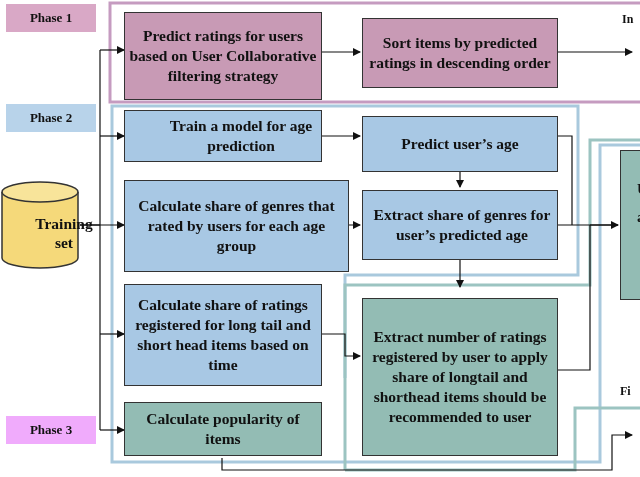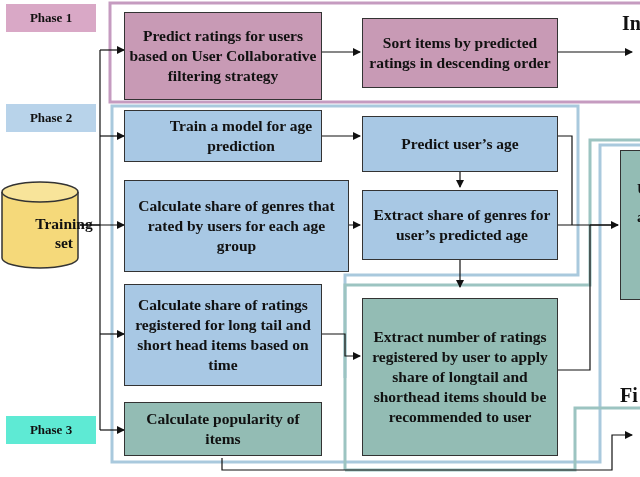--- a/index.html
+++ b/index.html
@@ -7,21 +7,21 @@
          font-family: "Liberation Serif", "DejaVu Serif", serif; }
   #canvas { position: absolute; left: 0; top: 0; width: 640px; height: 477px; }
   .phase-label { position: absolute; display: flex; align-items: center; justify-content: center;
                  font-size: 13px; font-weight: bold; color: #111; box-sizing: border-box; text-align: center; }
   .box { position: absolute; display: flex; align-items: center; justify-content: center;
          text-align: center; box-sizing: border-box; border: 1.5px solid #333;
          font-weight: bold; font-size: 15.5px; line-height: 20px; color: #111; padding: 2px 4px; }
   .box.p1 { background: #c89ab5; }
   .box.p2 { background: #a8c8e4; }
   .box.p3 { background: #93bcb4; }
-  .side-label { position: absolute; font-weight: bold; font-size: 20px; color: #111; }
+  .side-label { position: absolute; font-weight: bold; font-size: 12px; color: #111; }
   .cyl-text { position: absolute; font-weight: bold; font-size: 15.5px; line-height: 19px;
               text-align: center; color: #111; }
   svg { position: absolute; left: 0; top: 0; }
 </style>
 </head>
 <body>
 
 <div id="canvas">
 
   <svg width="640" height="477">
@@ -62,21 +62,21 @@
     <polyline points="322,334 345,334 345,356 360,356" fill="none" stroke="#111" stroke-width="1.2" marker-end="url(#arr)"></polyline>
 
     <polyline points="558,370 590,370 590,225" fill="none" stroke="#111" stroke-width="1.2"></polyline>
     <line x1="590" y1="225" x2="618" y2="225" stroke="#111" stroke-width="1.2"></line>
 
     <polyline points="222,458 222,470 612,470 612,435 632,435" fill="none" stroke="#111" stroke-width="1.2" marker-end="url(#arr)"></polyline>
   </svg>
 
   <div class="phase-label" style="left:6px;top:4px;width:90px;height:28px;background:#d9a8c6;">Phase 1</div>
   <div class="phase-label" style="left:6px;top:104px;width:90px;height:28px;background:#b8d3ea;">Phase 2</div>
-  <div class="phase-label" style="left:6px;top:416px;width:90px;height:28px;background:#5eead4;">Phase 3</div>
+  <div class="phase-label" style="left:6px;top:416px;width:90px;height:28px;background:#f0abfc;">Phase 3</div>
 
   <svg width="640" height="477">
     <path d="M2,192 L2,258 A38,10 0 0 0 78,258 L78,192" fill="#f5d97a" stroke="#333" stroke-width="1.5"></path>
     <ellipse cx="40" cy="192" rx="38" ry="10" fill="#f8e49a" stroke="#333" stroke-width="1.5"></ellipse>
   </svg>
   <div class="cyl-text" style="left:2px;top:214px;width:76px;padding-left:24px;">Training set</div>
 
   <div class="box p1" style="left:124px;top:12px;width:198px;height:88px;">Predict ratings for users based on User Collaborative filtering strategy</div>
   <div class="box p1" style="left:362px;top:18px;width:196px;height:70px;">Sort items by predicted ratings in descending order</div>
 

